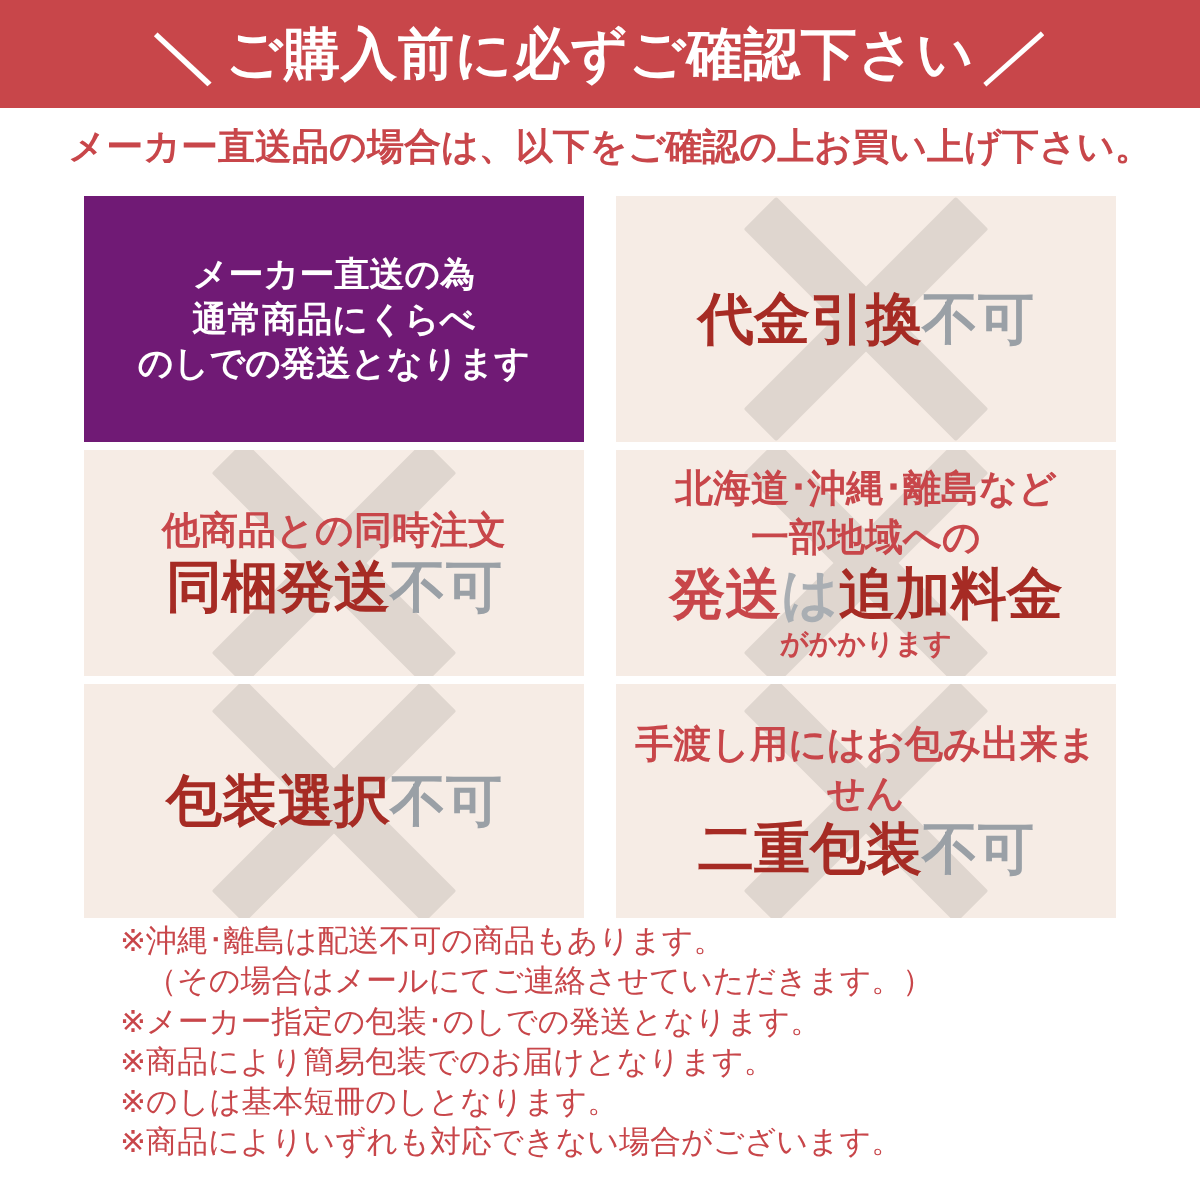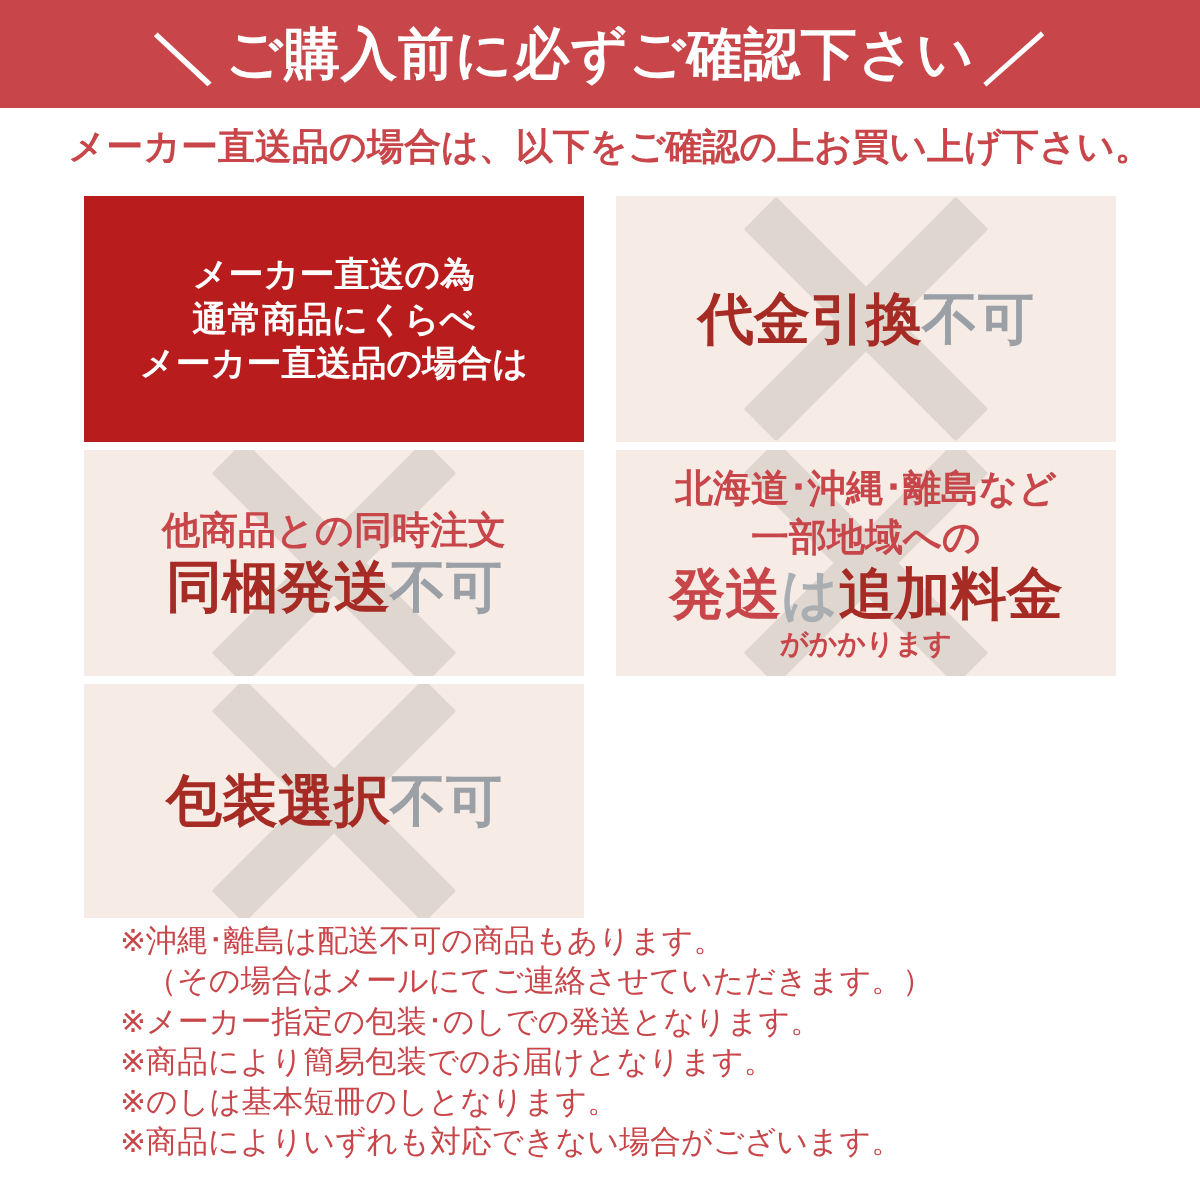--- a/index.html
+++ b/index.html
@@ -88,21 +88,21 @@
     position: relative;
     background: #f6ece5;
     display: flex;
     flex-direction: column;
     align-items: center;
     justify-content: center;
     overflow: hidden;
     text-align: center;
   }
   .cell.filled {
-    background: #b91c1c;
+    background: #701a75;
   }
 
   
   .xmark {
     position: absolute;
     left: 50%;
     top: 50%;
     width: 300px;
     height: 300px;
     transform: translate(-50%, -50%);
@@ -179,21 +179,21 @@
   </div>
 
   <div class="lead">メーカー直送品の場合は、以下をご確認の上お買い上げ下さい。</div>
 
   <div class="grid">
 
     <div class="cell filled">
       <div class="content">
         <div class="t-white">メーカー直送の為</div>
         <div class="t-white">通常商品にくらべ</div>
-        <div class="t-white">メーカー直送品の場合は</div>
+        <div class="t-white">のしでの発送となります</div>
       </div>
     </div>
 
     <div class="cell">
       <div class="xmark">
           <span class="a"></span>
           <span class="b"></span>
         </div>
       <div class="content">
         <div class="t-big">
@@ -235,20 +235,32 @@
           <span class="a"></span>
           <span class="b"></span>
         </div>
       <div class="content">
         <div class="t-big">
           <span class="dark">包装選択</span><span class="grey">不可</span>
         </div>
       </div>
     </div>
 
+    <div class="cell">
+      <div class="xmark">
+          <span class="a"></span>
+          <span class="b"></span>
+        </div>
+      <div class="content">
+        <div class="t-small">手渡し用にはお包み出来ません</div>
+        <div class="t-big">
+          <span class="dark">二重包装</span><span class="grey">不可</span>
+        </div>
+      </div>
+    </div>
 
   </div>
 
   <div class="notes">
     <div>※沖縄･離島は配送不可の商品もあります。</div>
     <div class="indent">（その場合はメールにてご連絡させていただきます。）</div>
     <div>※メーカー指定の包装･のしでの発送となります。</div>
     <div>※商品により簡易包装でのお届けとなります。</div>
     <div>※のしは基本短冊のしとなります。</div>
     <div>※商品によりいずれも対応できない場合がございます。</div>

